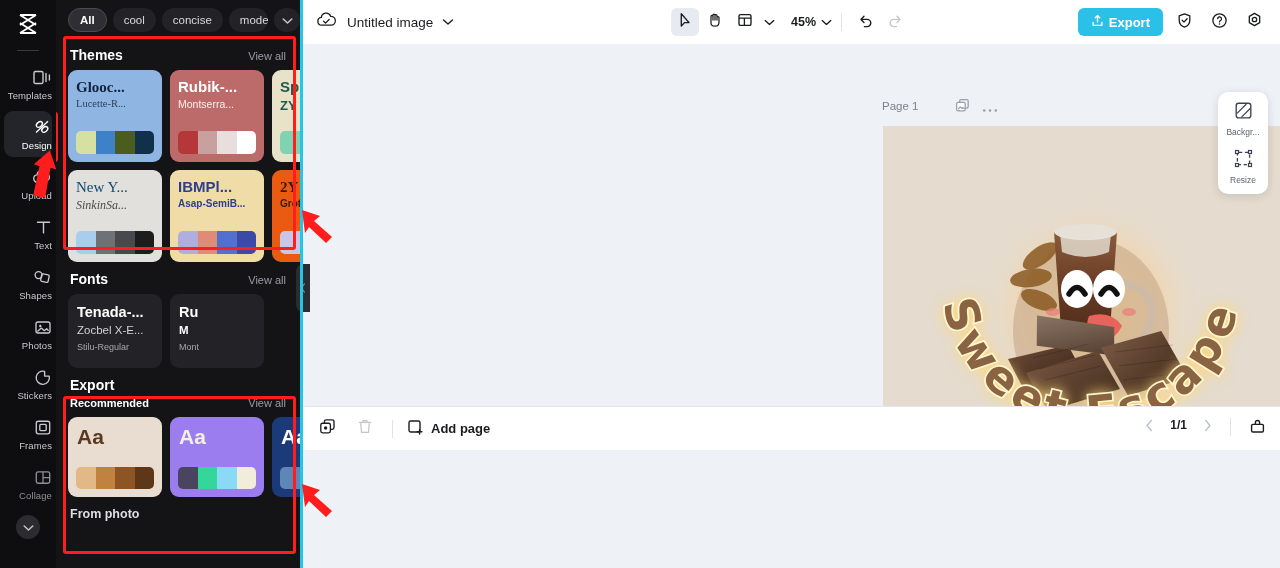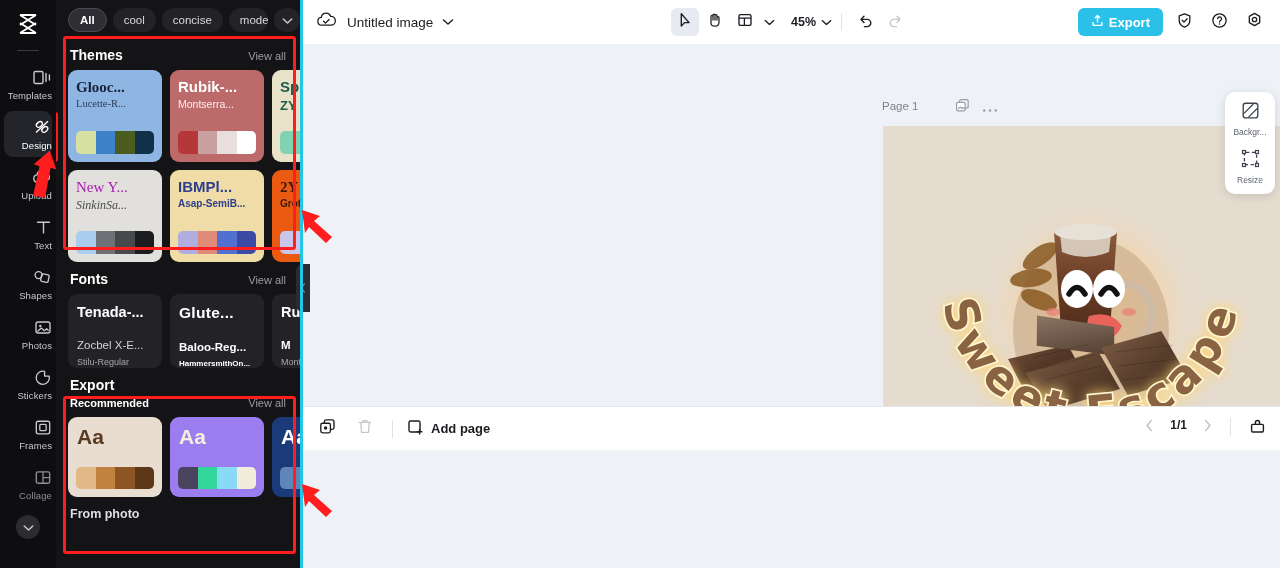--- a/index.html
+++ b/index.html
@@ -71,21 +71,21 @@
   .th-t2 { font-size: 10.5px; margin-top: 3px; white-space: nowrap; overflow: hidden; }
   .th-sw { position: absolute; left: 8px; right: 8px; bottom: 8px; height: 23px; border-radius: 5px; overflow: hidden; display: flex; }
   .th-sw i { flex: 1; display: block; }
 
   
   .fcard {
     width: 94px; height: 74px; border-radius: 9px; background: #232327;
     padding: 10px 9px; flex: 0 0 94px; overflow: hidden; cursor: pointer;
   }
   .f1 { color: #fff; font-size: 14.5px; font-weight: 700; white-space: nowrap; overflow: hidden; line-height: 1.2; }
-  .f2 { color: #d2d2d8; font-size: 11.5px; margin-top: 18px; white-space: nowrap; overflow: hidden; }
+  .f2 { color: #d2d2d8; font-size: 11.5px; margin-top: 3px; white-space: nowrap; overflow: hidden; }
   .f3 { color: #a5a5ae; font-size: 9px; margin-top: 6px; white-space: nowrap; overflow: hidden; }
   .f2.bold, .f3.bold { font-weight: 700; color: #fff; }
 
   
   .ccard {
     width: 94px; height: 80px; border-radius: 9px; flex: 0 0 94px;
     padding: 9px; position: relative; overflow: hidden; cursor: pointer;
   }
   .c-aa { font-size: 21px; font-weight: 700; line-height: 1; }
   .c-sw { position: absolute; left: 8px; right: 8px; bottom: 8px; height: 22px; border-radius: 5px; overflow: hidden; display: flex; }
@@ -133,21 +133,21 @@
   .artboard {
     position: absolute; left: 583px; top: 82px; width: 416px; height: 416px;
     background: #e5dccf; overflow: hidden;
   }
   .glow {
     position: absolute; left: 50%; top: 47%; transform: translate(-50%,-50%);
     width: 330px; height: 330px; border-radius: 50%;
     background: radial-gradient(circle, rgba(255,214,150,.85) 0%, rgba(250,208,150,.45) 42%, rgba(229,220,207,0) 68%);
   }
   .floatpanel {
-    position: absolute; right: 5px; top: 48px; width: 50px; border-radius: 10px;
+    position: absolute; right: 12px; top: 48px; width: 50px; border-radius: 10px;
     background: #fff; box-shadow: 0 2px 10px rgba(20,25,40,.14);
     padding: 9px 0 9px; display: flex; flex-direction: column; align-items: center; gap: 12px; z-index: 8;
   }
   .fp-item { display: flex; flex-direction: column; align-items: center; gap: 3px; cursor: pointer; width: 46px; }
   .fp-lb { font-size: 8.5px; color: #5d636e; white-space: nowrap; overflow: hidden; width: 44px; text-align: center; }
 
   .bottombar {
     height: 44px; flex: 0 0 44px; background: #fff; border-top: 1px solid #e3e7ec;
     display: flex; align-items: center; padding: 0 14px; gap: 12px;
   }
@@ -321,21 +321,21 @@
       </div>
       <div class="thcard" style="background:#e8e2c8">
         <div class="th-t1" style="color:#1d5b4a">Sp</div>
         <div class="th-t2" style="color:#1d5b4a;font-size:13px;font-weight:700">ZY</div>
         <div class="th-sw">
           <i style="background:#7fd3b2"></i>
             <i style="background:#7fd3b2"></i>
         </div>
       </div>
       <div class="thcard" style="background:#e2e0dc">
-        <div class="th-t1" style="color:#a21caf;font-family:'Liberation Serif',serif;font-weight:400">New Y...</div>
+        <div class="th-t1" style="color:#0c4a6e;font-family:'Liberation Serif',serif;font-weight:400">New Y...</div>
         <div class="th-t2" style="color:#4a4a4a;font-family:'Liberation Serif',serif;font-style:italic;font-size:12px">SinkinSa...</div>
         <div class="th-sw">
           <i style="background:#a9cdec"></i>
             <i style="background:#6e7276"></i>
             <i style="background:#47494c"></i>
             <i style="background:#1c1d1f"></i>
         </div>
       </div>
       <div class="thcard" style="background:#f0dca6">
         <div class="th-t1" style="color:#2d3f8e">IBMPl...</div>
@@ -359,25 +359,20 @@
 
     <div class="sec-head">
       <div class="sec-title">Fonts</div>
       <div class="viewall">View all</div>
     </div>
     <div class="hscroll">
       <div class="fcard">
         <div class="f1">Tenada-...</div>
         <div class="f2">Zocbel X-E...</div>
         <div class="f3">Stilu-Regular</div>
-      </div>
-      <div class="fcard">
-        <div class="f1" style="font-size:15.5px;letter-spacing:.3px">Glute...</div>
-        <div class="f2 bold">Baloo-Reg...</div>
-        <div class="f3 bold" style="font-size:8px">HammersmithOn...</div>
       </div>
       <div class="fcard">
         <div class="f1">Ru</div>
         <div class="f2 bold">M</div>
         <div class="f3">Mont</div>
       </div>
     </div>
 
     <div class="sec-head" style="padding-bottom:2px">
       <div class="sec-title">Export</div>

